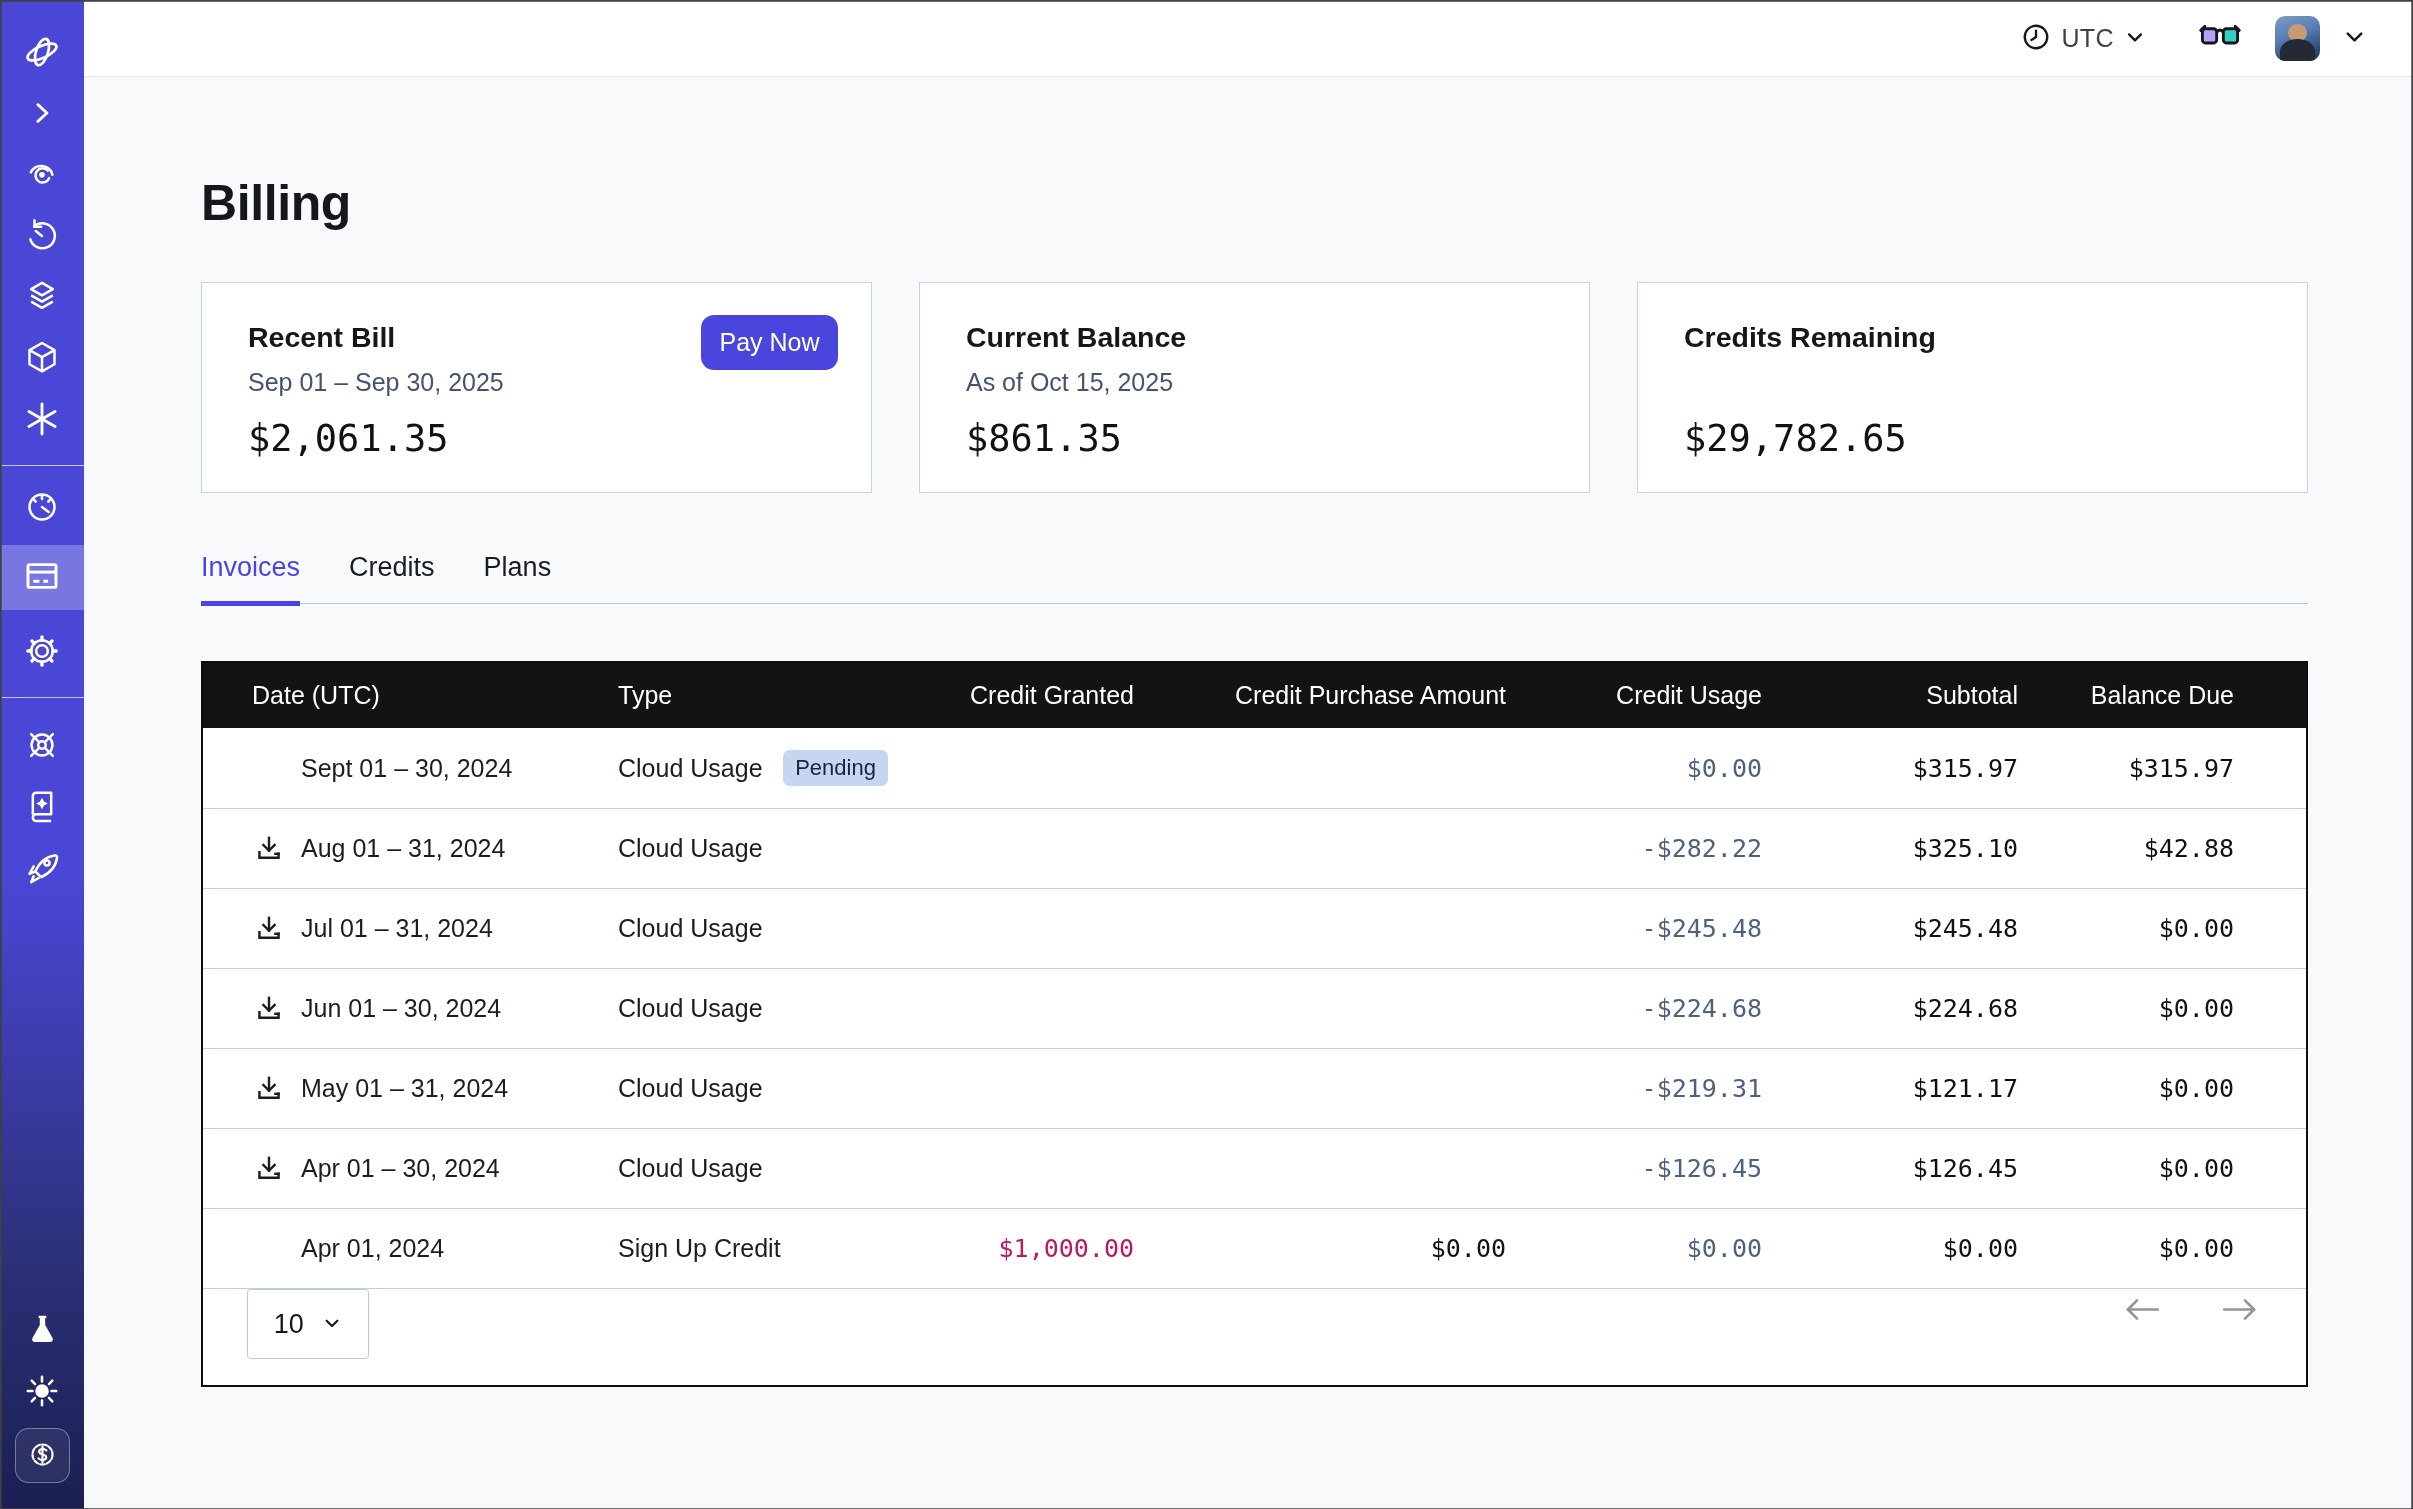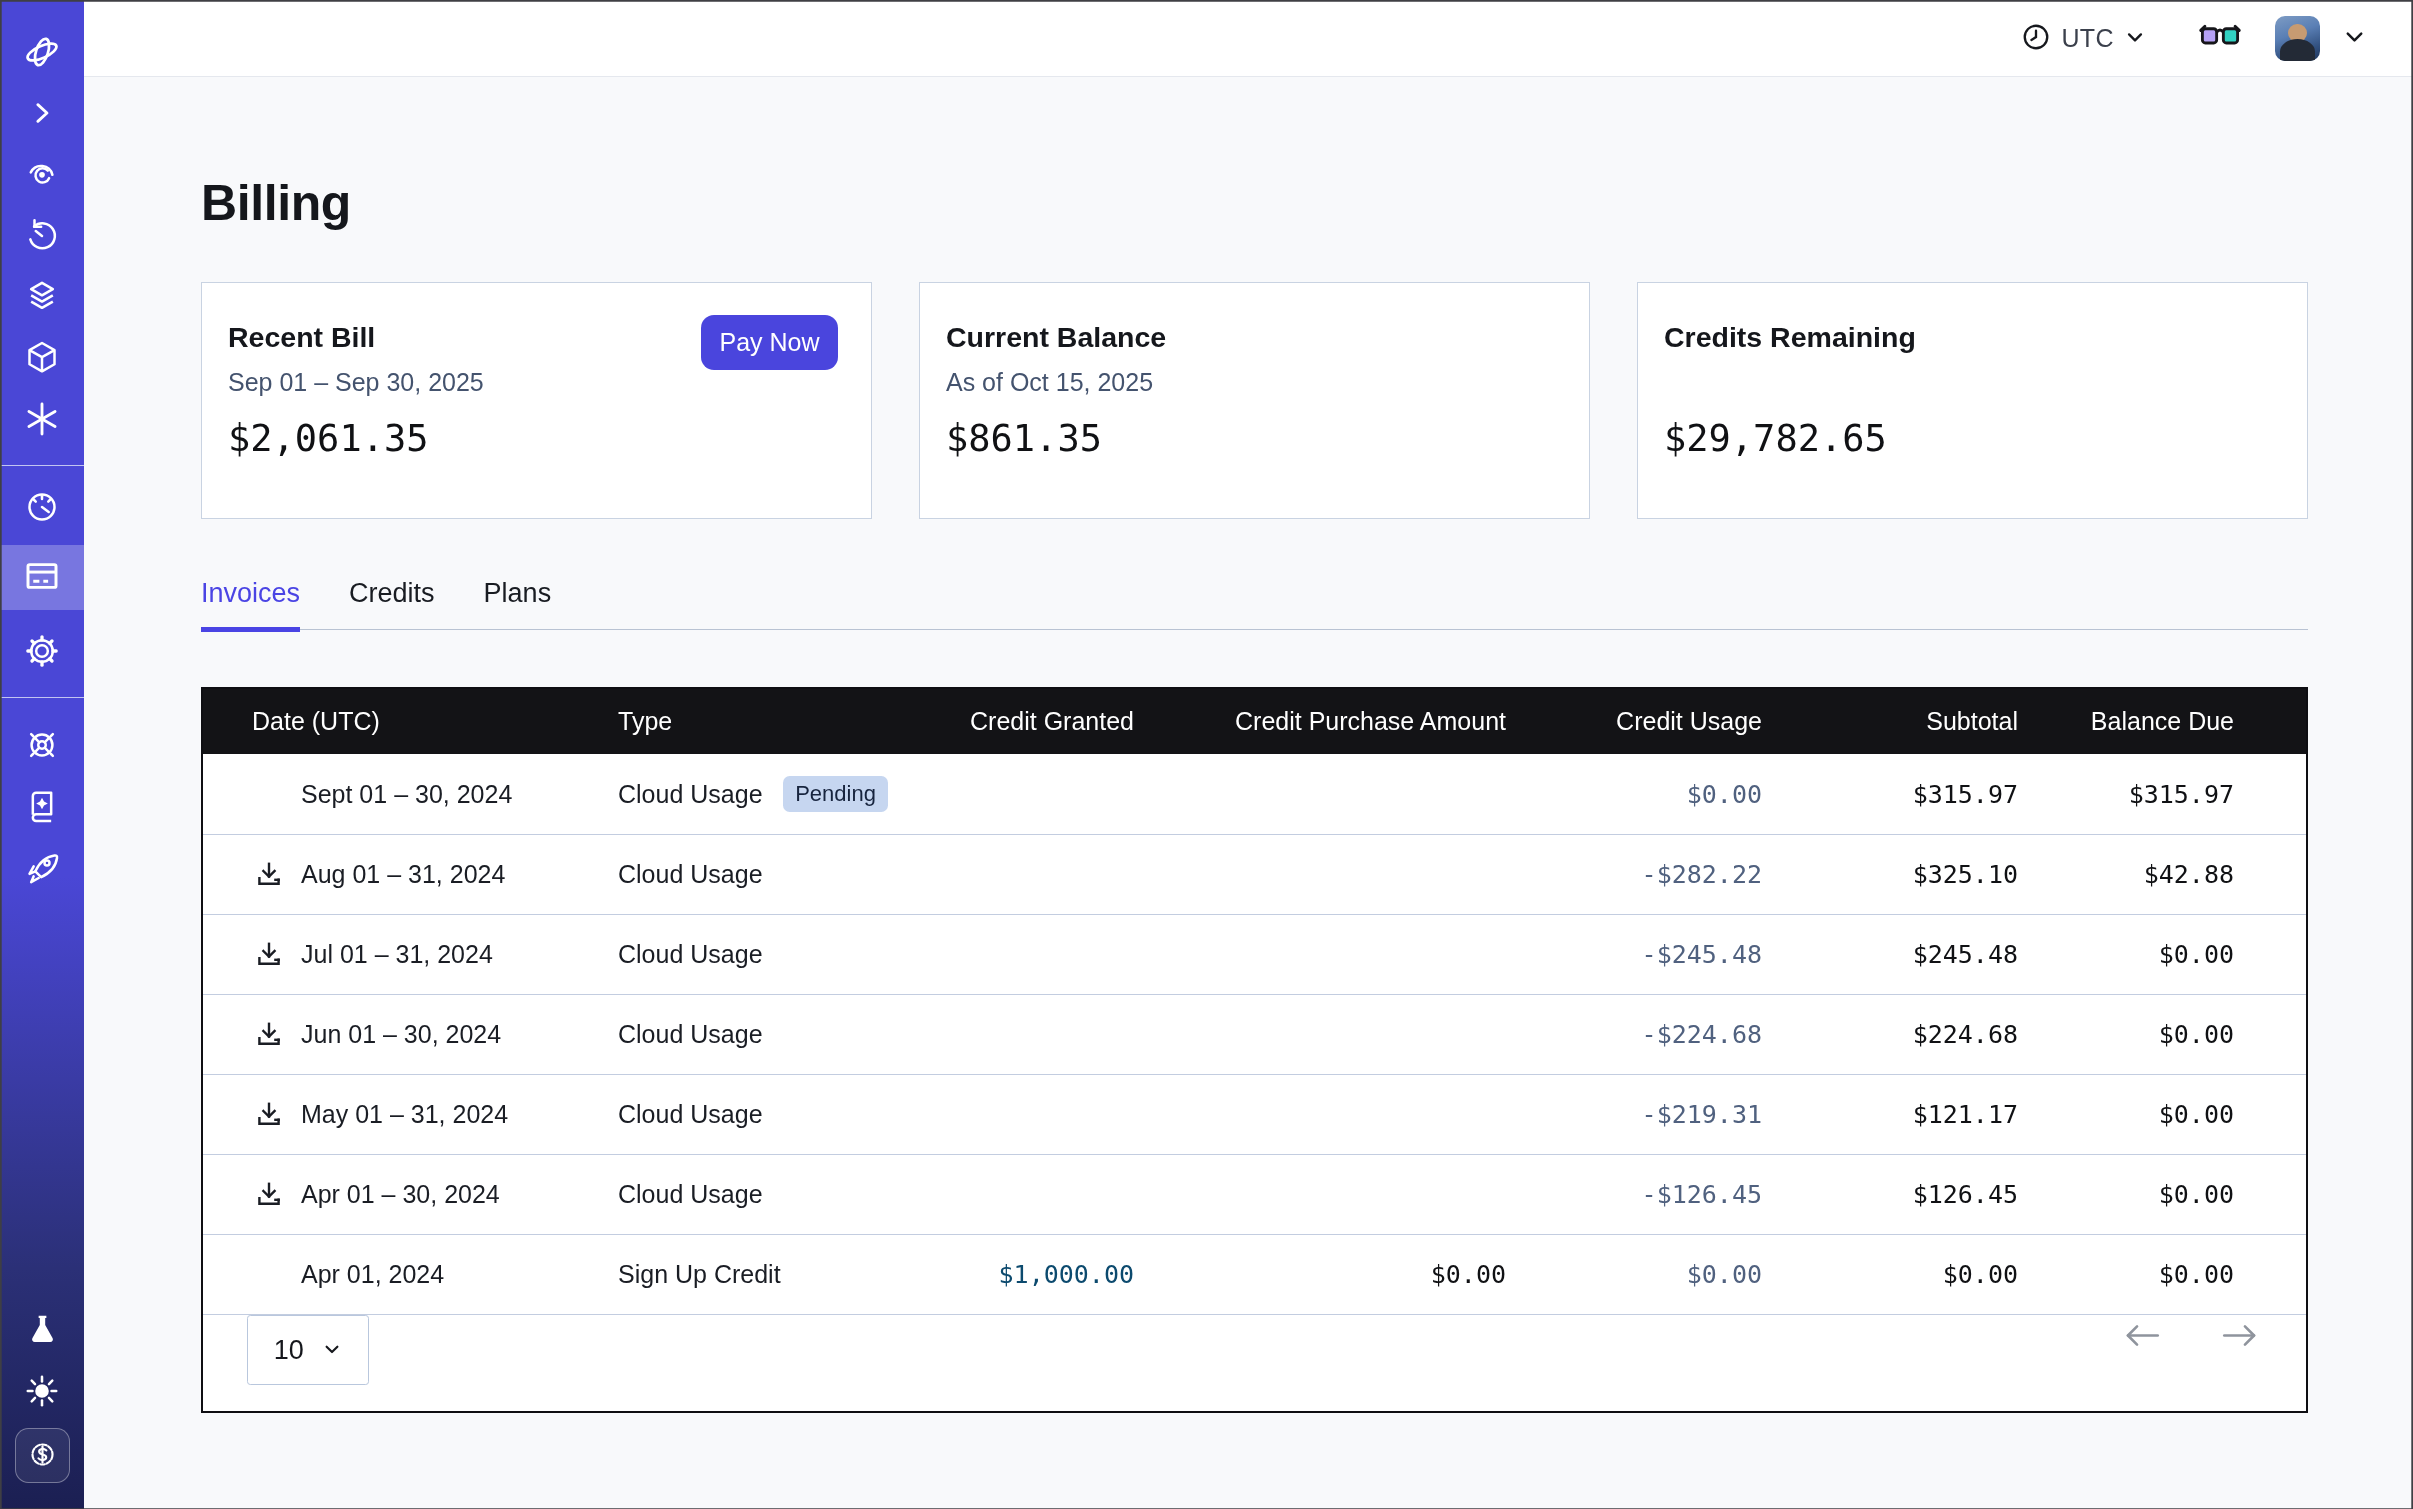--- a/index.html
+++ b/index.html
@@ -60,22 +60,22 @@
     content:""; position:absolute; left:5px; top:23.4px; width:35px; height:25px; border-radius:50% 50% 0 0;
     background:#232a36;
   }
 
   
   .main { position:absolute; left:84px; top:77px; right:0; bottom:0; background:#f8f9fb; padding:0 105px 0 117px; }
   .page-title { margin-top:97px; font-size:50px; font-weight:600; letter-spacing:-0.4px; color:#15171c; }
 
   .cards { display:flex; gap:47px; margin-top:50px; }
   .card {
-    flex:1 1 0; height:237px; background:#fff; border:1.7px solid #c9d3e2;
-    padding:38px 38px 0 26px; position:relative;
+    flex:1 1 0; height:211px; background:#fff; border:1.7px solid #c9d3e2;
+    padding:38px 38px 0 46px; position:relative;
   }
   .card-title { font-size:28.5px; font-weight:600; color:#15171c; line-height:33px; }
   .card-sub { font-size:25px; color:#44536e; line-height:30px; min-height:30px; margin-top:13.4px; }
   .card-amount { font-family:"DejaVu Sans Mono", monospace; font-size:37px; color:#101114; margin-top:20px; }
   .pay-btn {
     position:absolute; top:32px; right:33px; width:137px; height:55px;
     background:#4a45dd; color:#fff; font-size:25px; font-family:inherit;
     border:none; border-radius:13px; cursor:pointer;
   }
 
@@ -96,21 +96,21 @@
   .t-head .c, .t-row .c { white-space:nowrap; }
   .c.r { text-align:right; }
   .t-row { height:80px; font-size:25px; color:#1a1d24; }
   .t-row + .t-row { border-top:1.7px solid #c3cde0; }
   .cell-date { display:flex; align-items:center; gap:16px; }
   .dl-slot { width:33px; height:33px; flex:none; display:flex; align-items:center; justify-content:center; cursor:pointer; }
   .cell-type { display:flex; align-items:center; gap:20px; }
   .badge { background:#c6d6f0; color:#17243e; font-size:22px; padding:5.9px 12.6px; border-radius:6.7px; line-height:1.1; }
   .num { font-family:"DejaVu Sans Mono", monospace; font-size:25px; color:#101114; }
   .num.usage { color:#50617f; }
-  .num.green { color:#0c4a6e; }
+  .num.green { color:#be185d; }
 
   .pagination {
     border-top:1.7px solid #c3cde0; height:97px;
     display:flex; align-items:flex-start; padding:0 40px 0 44px;
   }
   .page-size {
     width:122px; height:70px; border:1.7px solid #b9c7dd; border-radius:3.3px; background:#fff;
     display:flex; align-items:center; justify-content:center; gap:18.4px;
     font-size:27px; color:#15171c; cursor:pointer;
   }

